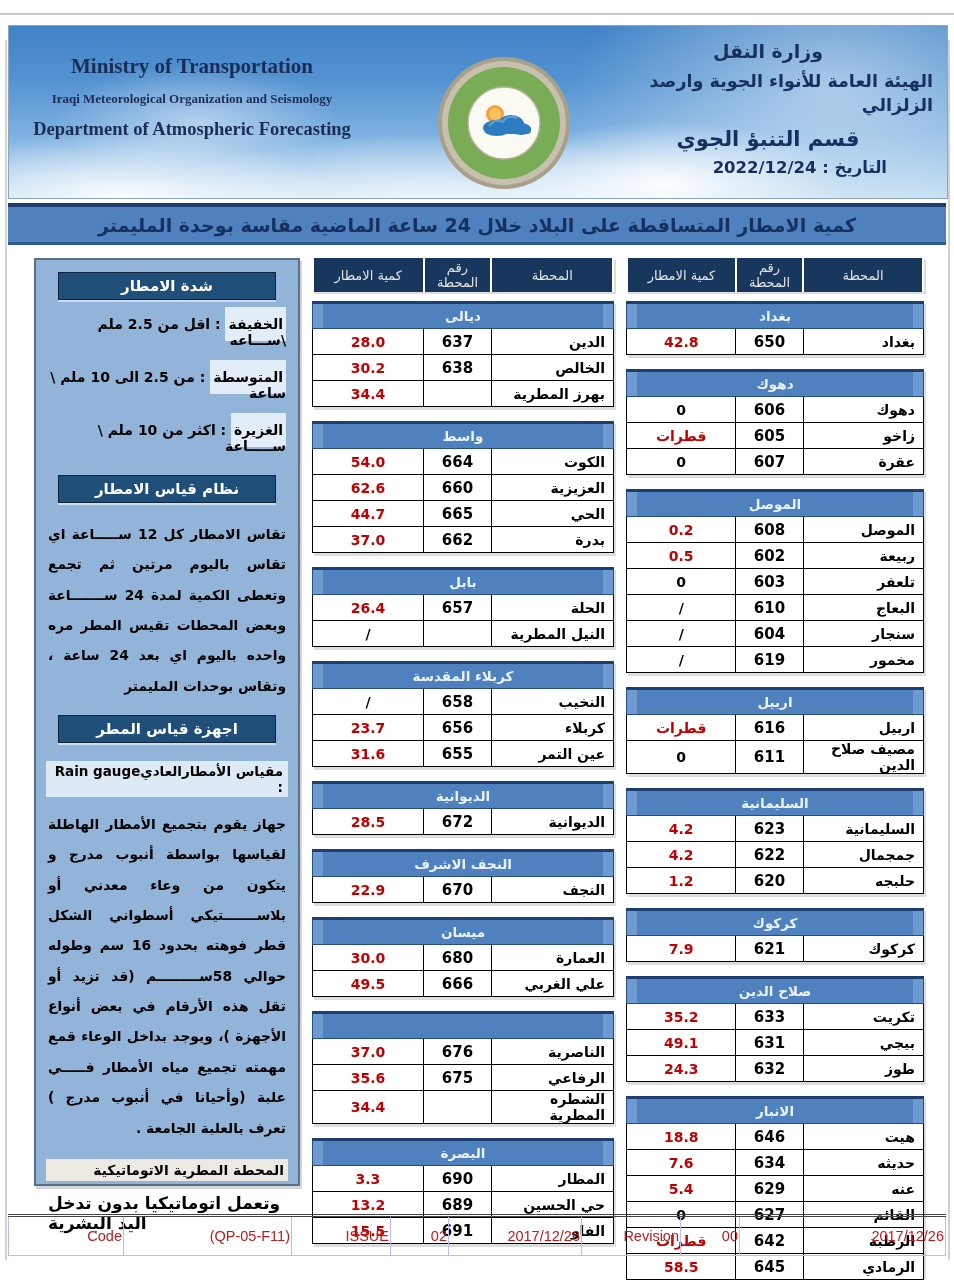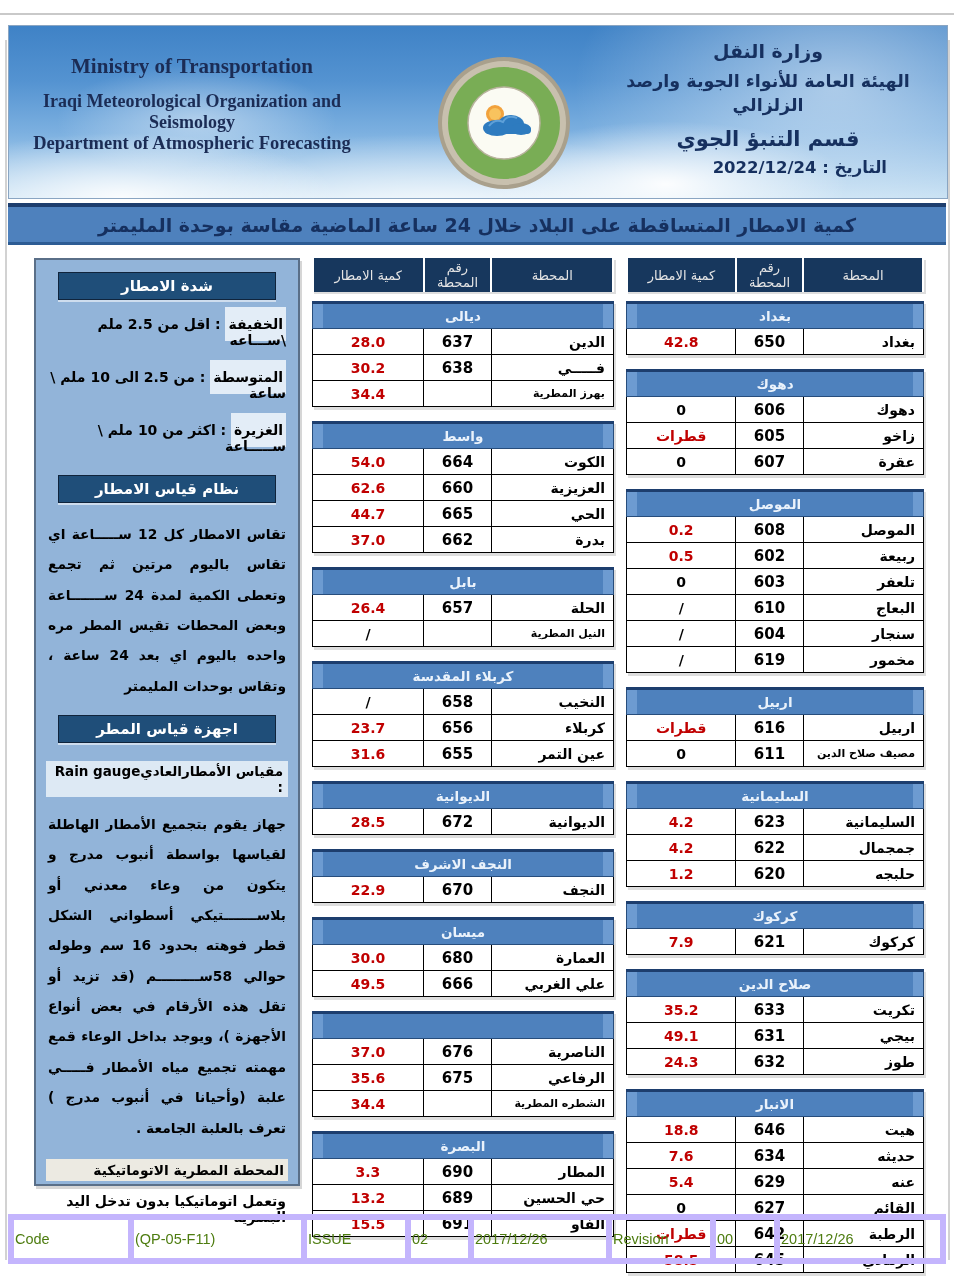--- a/index.html
+++ b/index.html
@@ -15,26 +15,26 @@
       radial-gradient(ellipse 260px 90px at 70% 92%, rgba(255,255,255,.95), rgba(255,255,255,0) 70%),
       radial-gradient(ellipse 300px 90px at 12% 100%, rgba(255,255,255,.92), rgba(255,255,255,0) 72%),
       radial-gradient(ellipse 420px 120px at 45% 115%, rgba(255,255,255,.97), rgba(255,255,255,0) 75%),
       radial-gradient(ellipse 420px 260px at 88% 35%, rgba(255,255,255,.5), rgba(255,255,255,0) 62%),
       radial-gradient(ellipse 200px 80px at 20% 55%, rgba(255,255,255,.45), rgba(255,255,255,0) 70%),
       linear-gradient(180deg,#3f82c6 0%,#5493d1 32%,#7cb0e0 62%,#c6e0f3 100%);
   }
   .en-block{position:absolute;left:18px;top:28px;width:330px;text-align:center;
     font-family:"Liberation Serif","DejaVu Serif",serif;color:#1b2c55;font-weight:bold;}
   .en-block .l1{font-size:21px;margin-bottom:12px;}
-  .en-block .l2{font-size:18px;}
+  .en-block .l2{font-size:13px;margin-bottom:12px;}
   .en-block .l3{font-size:18.5px;}
   .ar-block{position:absolute;right:14px;top:14px;width:330px;text-align:center;
     color:#16305f;font-weight:bold;direction:rtl;}
   .ar-block .a1{font-size:19px;margin-bottom:8px;}
-  .ar-block .a2{font-size:17.5px;margin-bottom:10px;line-height:1.35;}
+  .ar-block .a2{font-size:17.5px;margin-bottom:10px;line-height:1.35;text-align:right;}
   .ar-block .a3{font-size:21px;}
   .date-line{position:absolute;right:60px;top:132px;width:260px;
     color:#16305f;font-weight:bold;font-size:16.5px;direction:rtl;}
   .logo{position:absolute;left:428px;top:30px;width:134px;height:134px;}
 
   
   .title-bar{position:absolute;left:8px;top:203px;width:938px;height:42px;background:#4e81bd;
     border-top:4px solid #1d3e6e;border-bottom:3px solid #2d5c94;box-sizing:border-box;
     color:#16305f;font-weight:bold;font-size:19px;text-align:center;line-height:36px;direction:rtl;}
 
@@ -47,48 +47,48 @@
   table.tbl{border-collapse:collapse;width:100%;table-layout:fixed;background:#fff;
     box-shadow:2px 3px 0 rgba(120,120,120,.25);margin-bottom:14px;}
   table.colhdr{margin-bottom:9px;box-shadow:2px 2px 0 rgba(120,120,120,.25);}
   .ch{background:#17375d;color:#e5e5e5;font-weight:normal;font-size:13px;text-align:center;
     height:26px;border:2px solid #fff;border-top:1px solid #17375d;border-bottom:1px solid #17375d;margin-top:17px;}
   .ghead{background:#4e81bd;color:#eaf2fb;font-weight:bold;font-size:13.5px;text-align:center;
     height:22px;border:1px solid #2f movies;border:1px solid #274d7c;border-top:3px solid #1d3e6e;
     box-shadow:inset 10px 0 0 #6d9bd1, inset -10px 0 0 #6d9bd1;}
   td.st{font-size:14px;font-weight:bold;color:#000;text-align:right;padding:0 8px 0 2px;
     height:23px;border:1px solid #000;}
-  td.st.sm{font-size:11px;}
+  td.st.sm{font-size:14px;}
   td.num{font-size:15px;font-weight:bold;color:#000;text-align:center;height:23px;border:1px solid #000;}
   td.amt{font-size:14px;font-weight:bold;text-align:center;height:23px;border:1px solid #000;}
   .amt-red{color:#c00000;}
   .amt-dark{color:#000;}
 
   
   .sidebar{width:266px;flex:0 0 auto;background:#92b4d9;border:2px solid #5a6f88;
     box-shadow:2px 3px 0 rgba(120,120,120,.3);height:928px;box-sizing:border-box;
     padding:8px 10px;direction:rtl;}
   .sb-head{background:#1f4e79;color:#fff;font-weight:bold;font-size:15px;text-align:center;
     width:88%;margin:4px auto 16px;padding:4px 2px;border:1px solid #10243c;
     box-shadow:0 2px 0 rgba(255,255,255,.55);}
   .def-line{font-size:14px;font-weight:bold;color:#000;margin:0 2px 21px;text-align:right;}
   .def-term{background:#e3edf7;padding:9px 3px;}
   .sb-par{font-size:13.8px;font-weight:bold;color:#000;text-align:justify;line-height:2.2;
     margin:0 2px 14px;}
   .rg-label{background:#dde9f4;display:inline-block;padding:2px 5px;font-size:13.5px;
     font-weight:bold;color:#000;margin:2px 0 12px;}
   .auto-label{background:#eceae2;display:block;padding:3px 4px;font-size:13.8px;
     font-weight:bold;color:#000;margin:16px 0 12px;}
-  .sb-last{font-size:14px;font-weight:bold;color:#000;text-align:right;margin:0 2px;}
+  .sb-last{font-size:17px;font-weight:bold;color:#000;text-align:left;margin:0 2px;}
 
   
   table.footer{position:absolute;left:8px;top:1214px;width:938px;border-collapse:collapse;
     direction:ltr;font-family:"Liberation Sans","DejaVu Sans",sans-serif;
     border-top:3px double #444;}
-  table.footer td{border:6px solid #c4b5fd;height:36px;text-align:left;font-size:14.5px;color:#4d7c0f;}
+  table.footer td{border:1px solid #c4b5fd;height:36px;text-align:right;font-size:14.5px;color:#b91c1c;}
   .fc0{width:112px}.fc1{width:165px}.fc2{width:96px}.fc3{width:55px}.fc4{width:130px}
   .fc5{width:96px}.fc6{width:56px}
 </style>
 </head>
 <body>
 
 <div class="page">
   <div class="hairline"></div>
   <div class="frame-l"></div>
   <div class="frame-r"></div>
@@ -390,21 +390,21 @@
           <tbody>
             <tr>
               <td colspan="3" class="ghead">ديالى</td>
             </tr>
             <tr>
               <td class="st">الدين</td>
               <td class="num">637</td>
               <td class="amt amt-red">28.0</td>
             </tr>
             <tr>
-              <td class="st">فـــــي</td>
+              <td class="st">الخالص</td>
               <td class="num">638</td>
               <td class="amt amt-red">30.2</td>
             </tr>
             <tr>
               <td class="st sm">بهرز المطرية</td>
               <td class="num"></td>
               <td class="amt amt-red">34.4</td>
             </tr>
           </tbody>
         </table>

